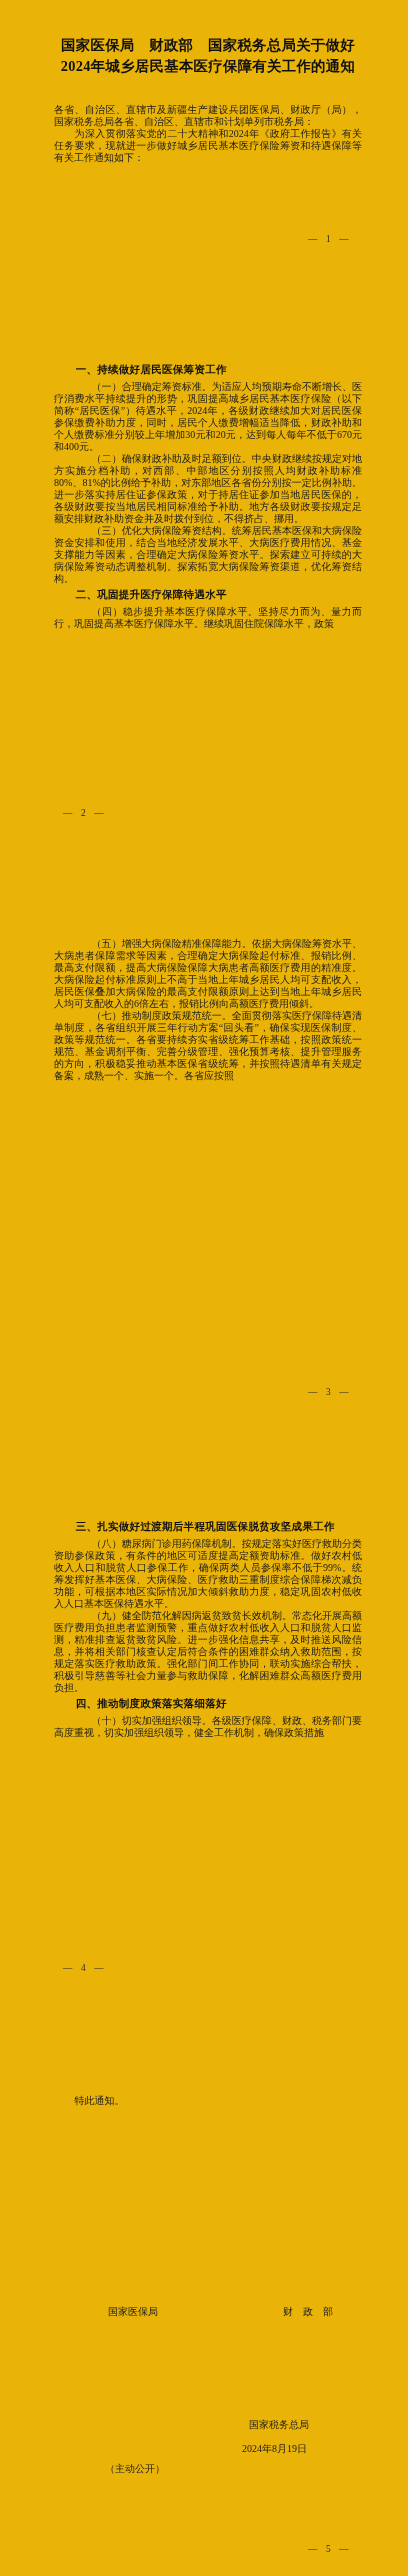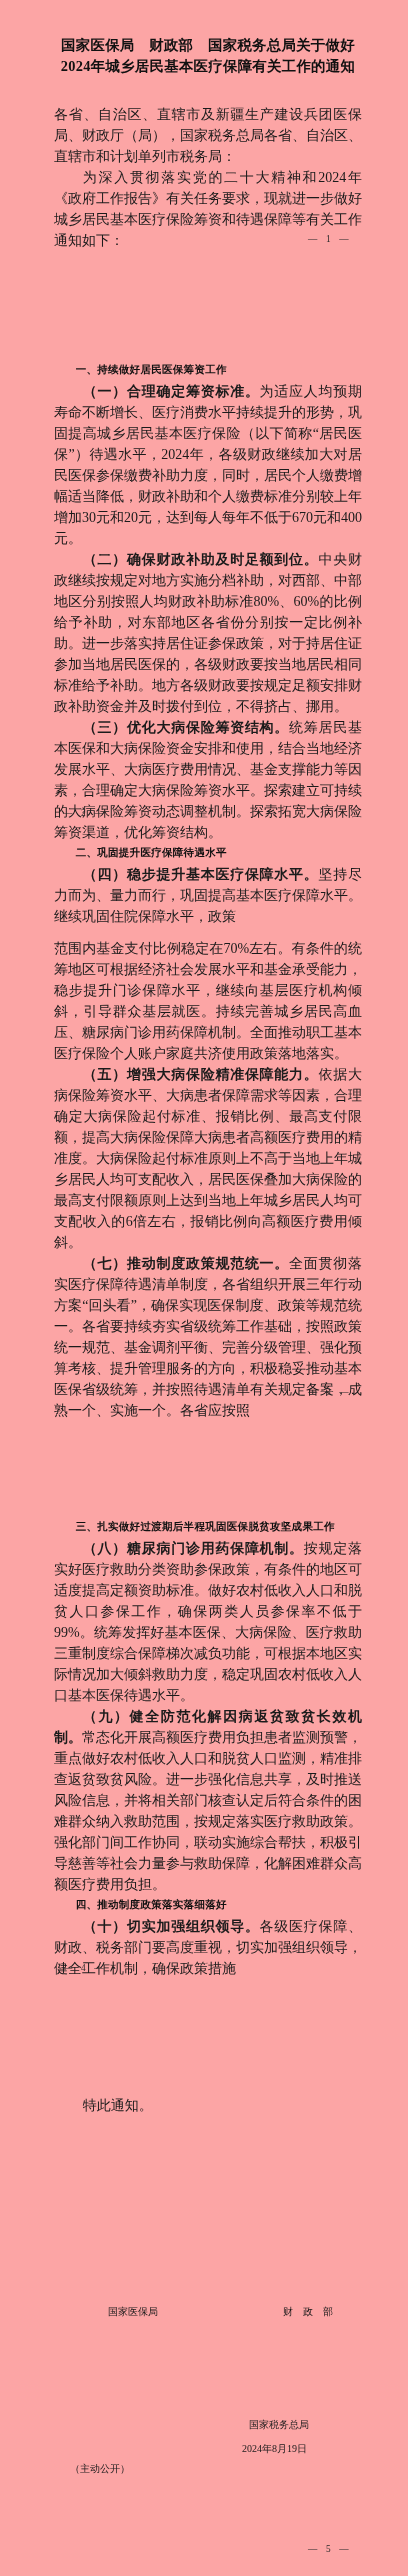--- a/index.html
+++ b/index.html
@@ -4,89 +4,88 @@
 <title>Document</title>
 <style>
   html, body { margin: 0; padding: 0; }
   body {
     width: 408px; height: 2576px;
     background: #ffffff;
     font-family: "Liberation Serif", "DejaVu Serif", serif;
     color: #1b1b1b;
     position: relative;
   }
-  .canvas { position: absolute; top: 0; left: 0; width: 408px; height: 2576px; overflow: hidden; background: #fca5a5; }
+  .canvas { position: absolute; top: 0; left: 0; width: 408px; height: 2576px; overflow: hidden; background: #eab308; }
 
   .page { position: absolute; left: 54px; width: 308px; }
   .pg1 { top: 35px; }
   .pg2 { top: 360px; }
   .pg3 { top: 938px; }
   .pg4 { top: 1517px; }
   .pg5 { top: 2095px; }
 
   .doc-title {
     font-size: 14.4px; font-weight: bold; text-align: center;
     line-height: 21px; letter-spacing: 0.3px; color: #111;
   }
 
   .body-text {
-    font-size: 14px; line-height: 21px;
+    font-size: 10px; line-height: 12px;
     text-align: justify; text-justify: inter-ideograph;
     margin: 0;
   }
   p.para { text-indent: 2.06em; }
   p.noindent { text-indent: 0; }
   .address { margin-top: 27px; }
-  .lead { font-weight: bold; }
+  .lead { font-weight: normal; margin-left: 17px; }
 
   .sec-heading {
     margin: 0; text-indent: 2.06em;
     font-family: Liberation Mono, monospace;
     font-weight: bold; font-size: 10.5px; line-height: 21px;
     letter-spacing: 0.3px; color: #111;
     text-align: justify;
   }
 
   .pagenum {
     position: absolute; font-size: 9.3px; color: #2a2a2a;
     letter-spacing: 0.6px; word-spacing: 5.1px; white-space: pre;
   }
   .pn-left  { left: 63px; }
   .pn-right { left: 308px; }
 
   .sig {
     position: absolute; font-size: 10px; color: #1b1b1b; white-space: pre;
   }
-  .disclosure { position: absolute; font-size: 10px; color: #1b1b1b; }
+  .disclosure { position: absolute; font-size: 10px; color: #1b1b1b; margin-left: 35px; }
 </style>
 </head>
 <body>
 
 <div class="canvas">
 
   <section class="page pg1">
     <div class="doc-title">
       <div>国家医保局　财政部　国家税务总局关于做好</div>
       <div>2024年城乡居民基本医疗保障有关工作的通知</div>
     </div>
     <p class="body-text noindent address">各省、自治区、直辖市及新疆生产建设兵团医保局、财政厅（局），国家税务总局各省、自治区、直辖市和计划单列市税务局：</p>
     <p class="body-text para">为深入贯彻落实党的二十大精神和2024年《政府工作报告》有关任务要求，现就进一步做好城乡居民基本医疗保险筹资和待遇保障等有关工作通知如下：</p>
   </section>
 
   <section class="page pg2">
     <h3 class="sec-heading">一、持续做好居民医保筹资工作</h3>
     <p class="body-text para"><span class="lead">（一）合理确定筹资标准。</span><span>为适应人均预期寿命不断增长、医疗消费水平持续提升的形势，巩固提高城乡居民基本医疗保险（以下简称“居民医保”）待遇水平，2024年，各级财政继续加大对居民医保参保缴费补助力度，同时，居民个人缴费增幅适当降低，财政补助和个人缴费标准分别较上年增加30元和20元，达到每人每年不低于670元和400元。</span></p>
-    <p class="body-text para"><span class="lead">（二）确保财政补助及时足额到位。</span><span>中央财政继续按规定对地方实施分档补助，对西部、中部地区分别按照人均财政补助标准80%、60%的比例给予补助，对东部地区各省份分别按一定比例补助。进一步落实持居住证参保政策，对于持居住证参加当地居民医保的，各级财政要按当地居民相同标准给予补助。地方各级财政要按规定足额安排财政补助资金并及时拨付到位，不得挤占、挪用。</span></p>
+    <p class="body-text para"><span class="lead">（二）确保财政补助及时足额到位。</span><span>中央财政继续按规定对地方实施分档补助，对西部、中部地区分别按照人均财政补助标准80%、81%的比例给予补助，对东部地区各省份分别按一定比例补助。进一步落实持居住证参保政策，对于持居住证参加当地居民医保的，各级财政要按当地居民相同标准给予补助。地方各级财政要按规定足额安排财政补助资金并及时拨付到位，不得挤占、挪用。</span></p>
     <p class="body-text para"><span class="lead">（三）优化大病保险筹资结构。</span><span>统筹居民基本医保和大病保险资金安排和使用，结合当地经济发展水平、大病医疗费用情况、基金支撑能力等因素，合理确定大病保险筹资水平。探索建立可持续的大病保险筹资动态调整机制。探索拓宽大病保险筹资渠道，优化筹资结构。</span></p>
     <h3 class="sec-heading">二、巩固提升医疗保障待遇水平</h3>
     <p class="body-text para"><span class="lead">（四）稳步提升基本医疗保障水平。</span><span>坚持尽力而为、量力而行，巩固提高基本医疗保障水平。继续巩固住院保障水平，政策</span></p>
   </section>
 
   <section class="page pg3">
-    <p class="body-text noindent">范围内基金支付比例稳定在70%左右。有条件的统筹地区可根据经济社会发展水平和基金承受能力，稳步提升门诊保障水平，继续向基层医疗机构倾斜，引导群众基层就医。持续完善城乡居民高血压、糖尿病门诊用药保障机制。全面推动职工基本医疗保险个人账户家庭共济使用政策落地落实。</p>
     <p class="body-text para"><span class="lead">（五）增强大病保险精准保障能力。</span><span>依据大病保险筹资水平、大病患者保障需求等因素，合理确定大病保险起付标准、报销比例、最高支付限额，提高大病保险保障大病患者高额医疗费用的精准度。大病保险起付标准原则上不高于当地上年城乡居民人均可支配收入，居民医保叠加大病保险的最高支付限额原则上达到当地上年城乡居民人均可支配收入的6倍左右，报销比例向高额医疗费用倾斜。</span></p>
     <p class="body-text para"><span class="lead">（七）推动制度政策规范统一。</span><span>全面贯彻落实医疗保障待遇清单制度，各省组织开展三年行动方案“回头看”，确保实现医保制度、政策等规范统一。各省要持续夯实省级统筹工作基础，按照政策统一规范、基金调剂平衡、完善分级管理、强化预算考核、提升管理服务的方向，积极稳妥推动基本医保省级统筹，并按照待遇清单有关规定备案，成熟一个、实施一个。各省应按照</span></p>
   </section>
 
   <section class="page pg4">
     <h3 class="sec-heading">三、扎实做好过渡期后半程巩固医保脱贫攻坚成果工作</h3>
     <p class="body-text para"><span class="lead">（八）糖尿病门诊用药保障机制。</span><span>按规定落实好医疗救助分类资助参保政策，有条件的地区可适度提高定额资助标准。做好农村低收入人口和脱贫人口参保工作，确保两类人员参保率不低于99%。统筹发挥好基本医保、大病保险、医疗救助三重制度综合保障梯次减负功能，可根据本地区实际情况加大倾斜救助力度，稳定巩固农村低收入人口基本医保待遇水平。</span></p>
     <p class="body-text para"><span class="lead">（九）健全防范化解因病返贫致贫长效机制。</span><span>常态化开展高额医疗费用负担患者监测预警，重点做好农村低收入人口和脱贫人口监测，精准排查返贫致贫风险。进一步强化信息共享，及时推送风险信息，并将相关部门核查认定后符合条件的困难群众纳入救助范围，按规定落实医疗救助政策。强化部门间工作协同，联动实施综合帮扶，积极引导慈善等社会力量参与救助保障，化解困难群众高额医疗费用负担。</span></p>
     <h3 class="sec-heading">四、推动制度政策落实落细落好</h3>
     <p class="body-text para"><span class="lead">（十）切实加强组织领导。</span><span>各级医疗保障、财政、税务部门要高度重视，切实加强组织领导，健全工作机制，确保政策措施</span></p>

